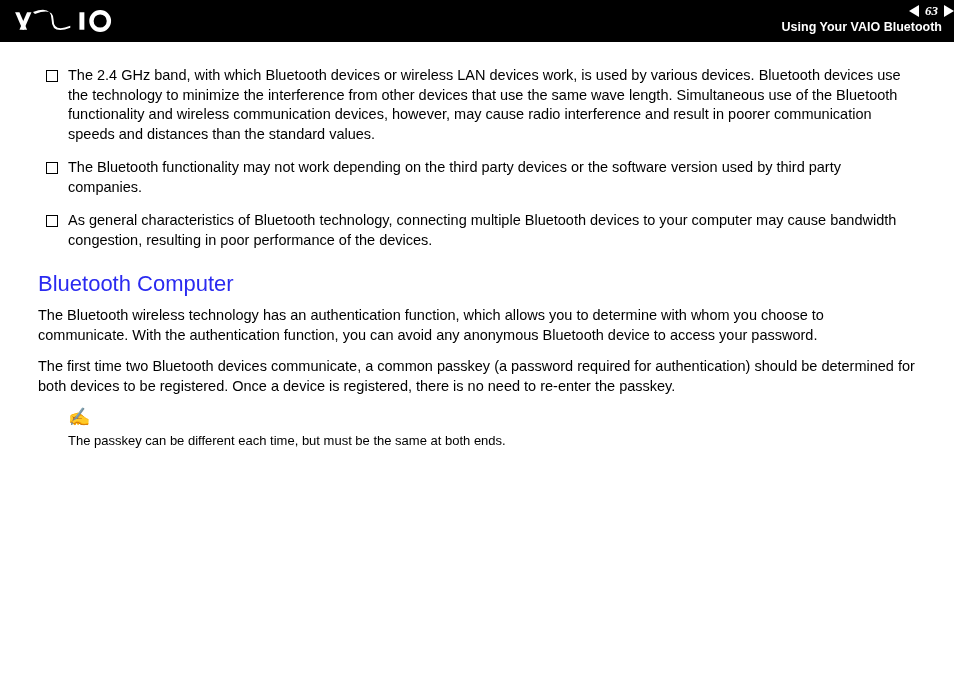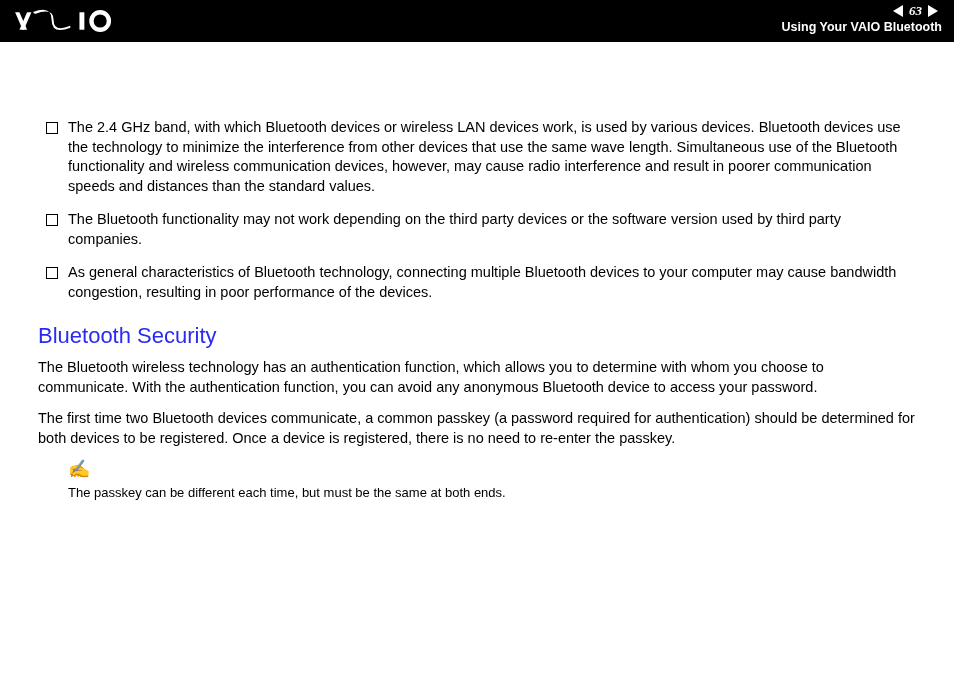--- a/index.html
+++ b/index.html
@@ -21,21 +21,21 @@
     position: absolute;
     left: 14px;
     top: 2px;
     height: 38px;
     display: flex;
     align-items: center;
   }
   .logo svg { height: 26px; }
   .pager {
     position: absolute;
-    right: 16px;
+    right: 0;
     top: 3px;
     display: flex;
     align-items: center;
     gap: 2px;
   }
   .tri-left, .tri-right {
     width: 0; height: 0;
     border-top: 6px solid transparent;
     border-bottom: 6px solid transparent;
     cursor: pointer;
@@ -50,21 +50,21 @@
     font-family: Georgia, 'Times New Roman', serif;
   }
   .header-sub {
     position: absolute;
     right: 12px;
     top: 20px;
     font-weight: bold;
     font-size: 12.5px;
   }
   .content {
-    padding: 76px 38px 0 38px;
+    padding: 24px 38px 0 38px;
     font-size: 14.5px;
     line-height: 1.35;
   }
   ul.square { list-style: none; margin: 0 0 18px 0; padding: 0; }
   ul.square li {
     position: relative;
     padding-left: 30px;
     margin-bottom: 14px;
   }
   ul.square li::before {
@@ -114,21 +114,21 @@
   <div class="header-sub">Using Your VAIO Bluetooth</div>
 </div>
 
 <div class="content">
   <ul class="square">
     <li>The 2.4 GHz band, with which Bluetooth devices or wireless LAN devices work, is used by various devices. Bluetooth devices use the technology to minimize the interference from other devices that use the same wave length. Simultaneous use of the Bluetooth functionality and wireless communication devices, however, may cause radio interference and result in poorer communication speeds and distances than the standard values.</li>
     <li>The Bluetooth functionality may not work depending on the third party devices or the software version used by third party companies.</li>
     <li>As general characteristics of Bluetooth technology, connecting multiple Bluetooth devices to your computer may cause bandwidth congestion, resulting in poor performance of the devices.</li>
   </ul>
 
-  <h2 class="section">Bluetooth Security</h2>
+  <h2 class="section">Bluetooth Computer</h2>
 
   <p class="body">The Bluetooth wireless technology has an authentication function, which allows you to determine with whom you choose to communicate. With the authentication function, you can avoid any anonymous Bluetooth device to access your password.</p>
   <p class="body">The first time two Bluetooth devices communicate, a common passkey (a password required for authentication) should be determined for both devices to be registered. Once a device is registered, there is no need to re-enter the passkey.</p>
 
   <div class="note-block">
     <div class="note-icon">✍</div>
     <div class="note-text">The passkey can be different each time, but must be the same at both ends.</div>
   </div>
 </div>
 

